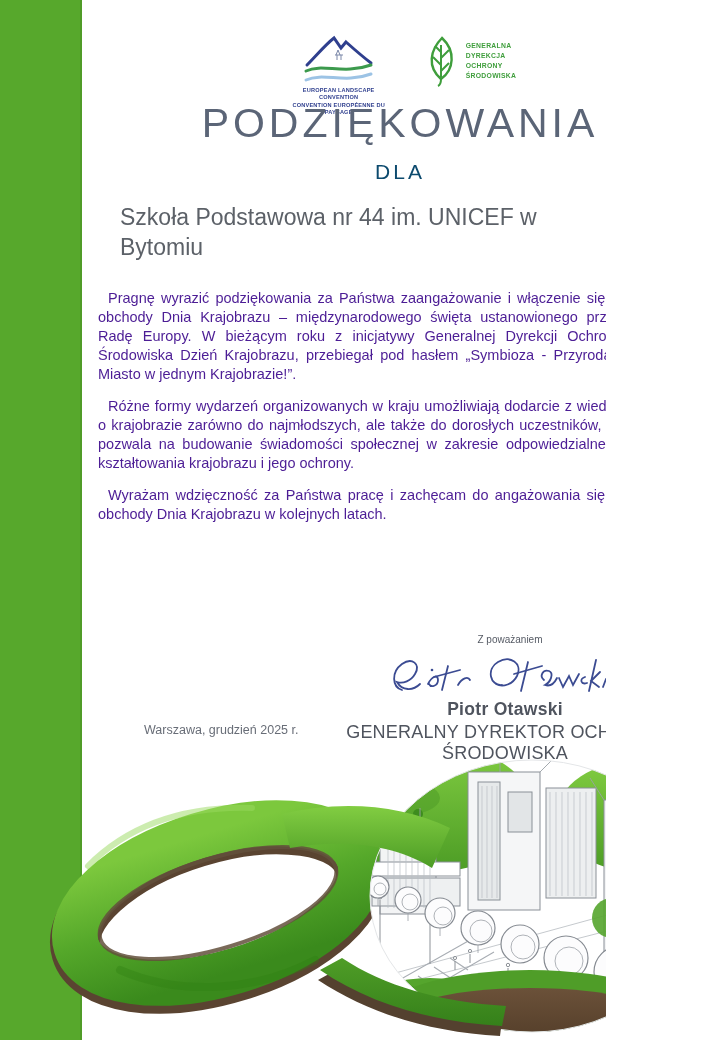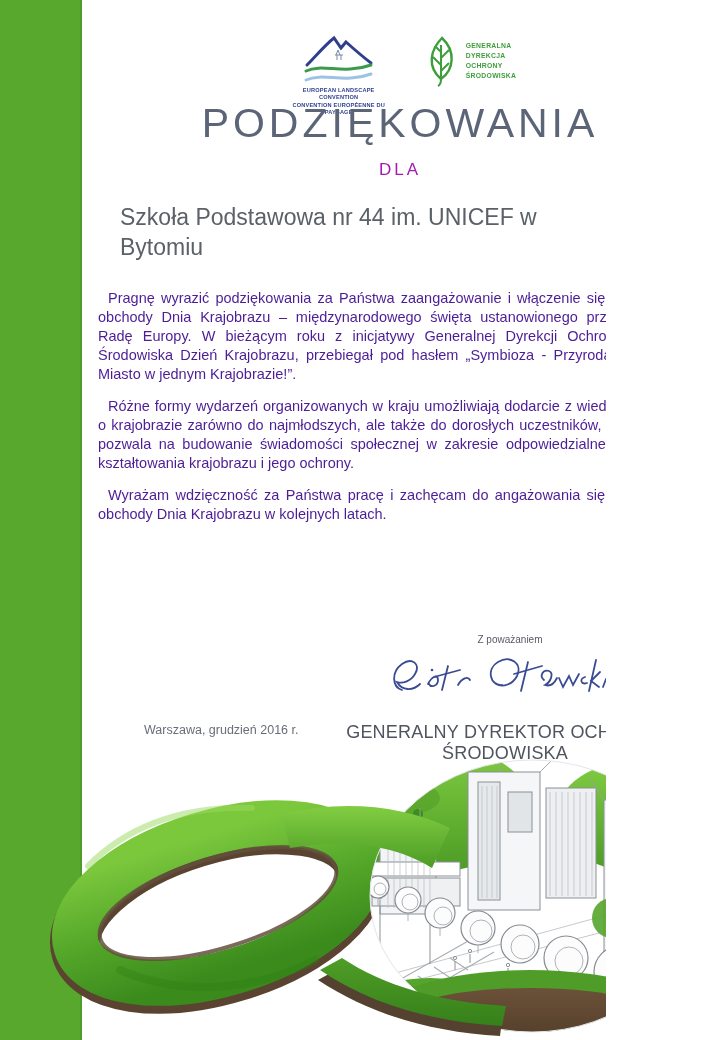--- a/index.html
+++ b/index.html
@@ -10,21 +10,21 @@
   .logos{position:absolute;top:33px;left:80px;width:640px;display:flex;justify-content:center;
          align-items:flex-start;gap:30px;}
   .elc{width:110px;text-align:center;}
   .elc-caption{font-size:5.6px;line-height:1.3;color:#2f3f8e;font-weight:bold;letter-spacing:.2px;}
   .gdos{display:flex;align-items:center;gap:6px;margin-top:2px;}
   .gdos-caption{font-size:6.8px;line-height:1.45;font-weight:bold;color:#3f9e3c;letter-spacing:.3px;text-align:left;}
   .gdos-caption span{display:block;}
   .title{position:absolute;top:100px;left:80px;width:640px;text-align:center;
          font-size:41px;letter-spacing:4px;color:#5b6577;font-weight:400;}
   .subtitle{position:absolute;top:160px;left:80px;width:640px;text-align:center;
-            font-size:17px;letter-spacing:3px;color:#a21caf;}
+            font-size:21px;letter-spacing:3px;color:#0c4a6e;}
   .recipient{position:absolute;top:202px;left:120px;width:560px;text-align:left;
              font-size:23px;line-height:30px;color:#5c6168;}
   .recipient .inner{display:inline-block;max-width:480px;}
   .bodytext{position:absolute;top:289px;left:98px;width:524px;color:#4c1d95;
             font-size:14.5px;line-height:19px;text-align:justify;}
   .bodytext p{margin:0 0 13px 0;text-indent:10px;}
   .closing{position:absolute;top:634px;left:390px;width:240px;text-align:center;
            font-size:10px;color:#565b65;}
   .sig-svg{position:absolute;top:650px;left:382px;}
   .sig-name{position:absolute;top:699px;left:380px;width:250px;text-align:center;
@@ -99,22 +99,23 @@
       <path d="M214 10 L207 41"></path>
       <path d="M218 22 L209 31 L217 37"></path>
       <path d="M224 29 L221 37"></path>
       <path d="M234 8 L226 40"></path>
       <path d="M240 6 L233 31"></path>
     </g>
     <circle cx="50" cy="20" r="1.3" fill="#3b4b92"></circle>
     <circle cx="226" cy="23" r="1.2" fill="#3b4b92"></circle>
   </svg>
 
+  <div class="sig-name">Piotr Otawski</div>
   <div class="sig-role">GENERALNY DYREKTOR OCHRONY ŚRODOWISKA</div>
-  <div class="dateline">Warszawa, grudzień 2016 r.</div>
+  <div class="dateline">Warszawa, grudzień 2025 r.</div>
 
   <svg class="illu" width="720" height="292" viewBox="0 0 720 292">
     <defs>
       <linearGradient id="grassRing" x1="0" y1="0" x2="0" y2="1">
         <stop offset="0" stop-color="#7cc83d"></stop>
           <stop offset="0.5" stop-color="#55a82a"></stop>
           <stop offset="1" stop-color="#3a8a1c"></stop>
       </linearGradient>
       <linearGradient id="grassTop" x1="0" y1="0" x2="0" y2="1">
         <stop offset="0" stop-color="#82cd42"></stop>

